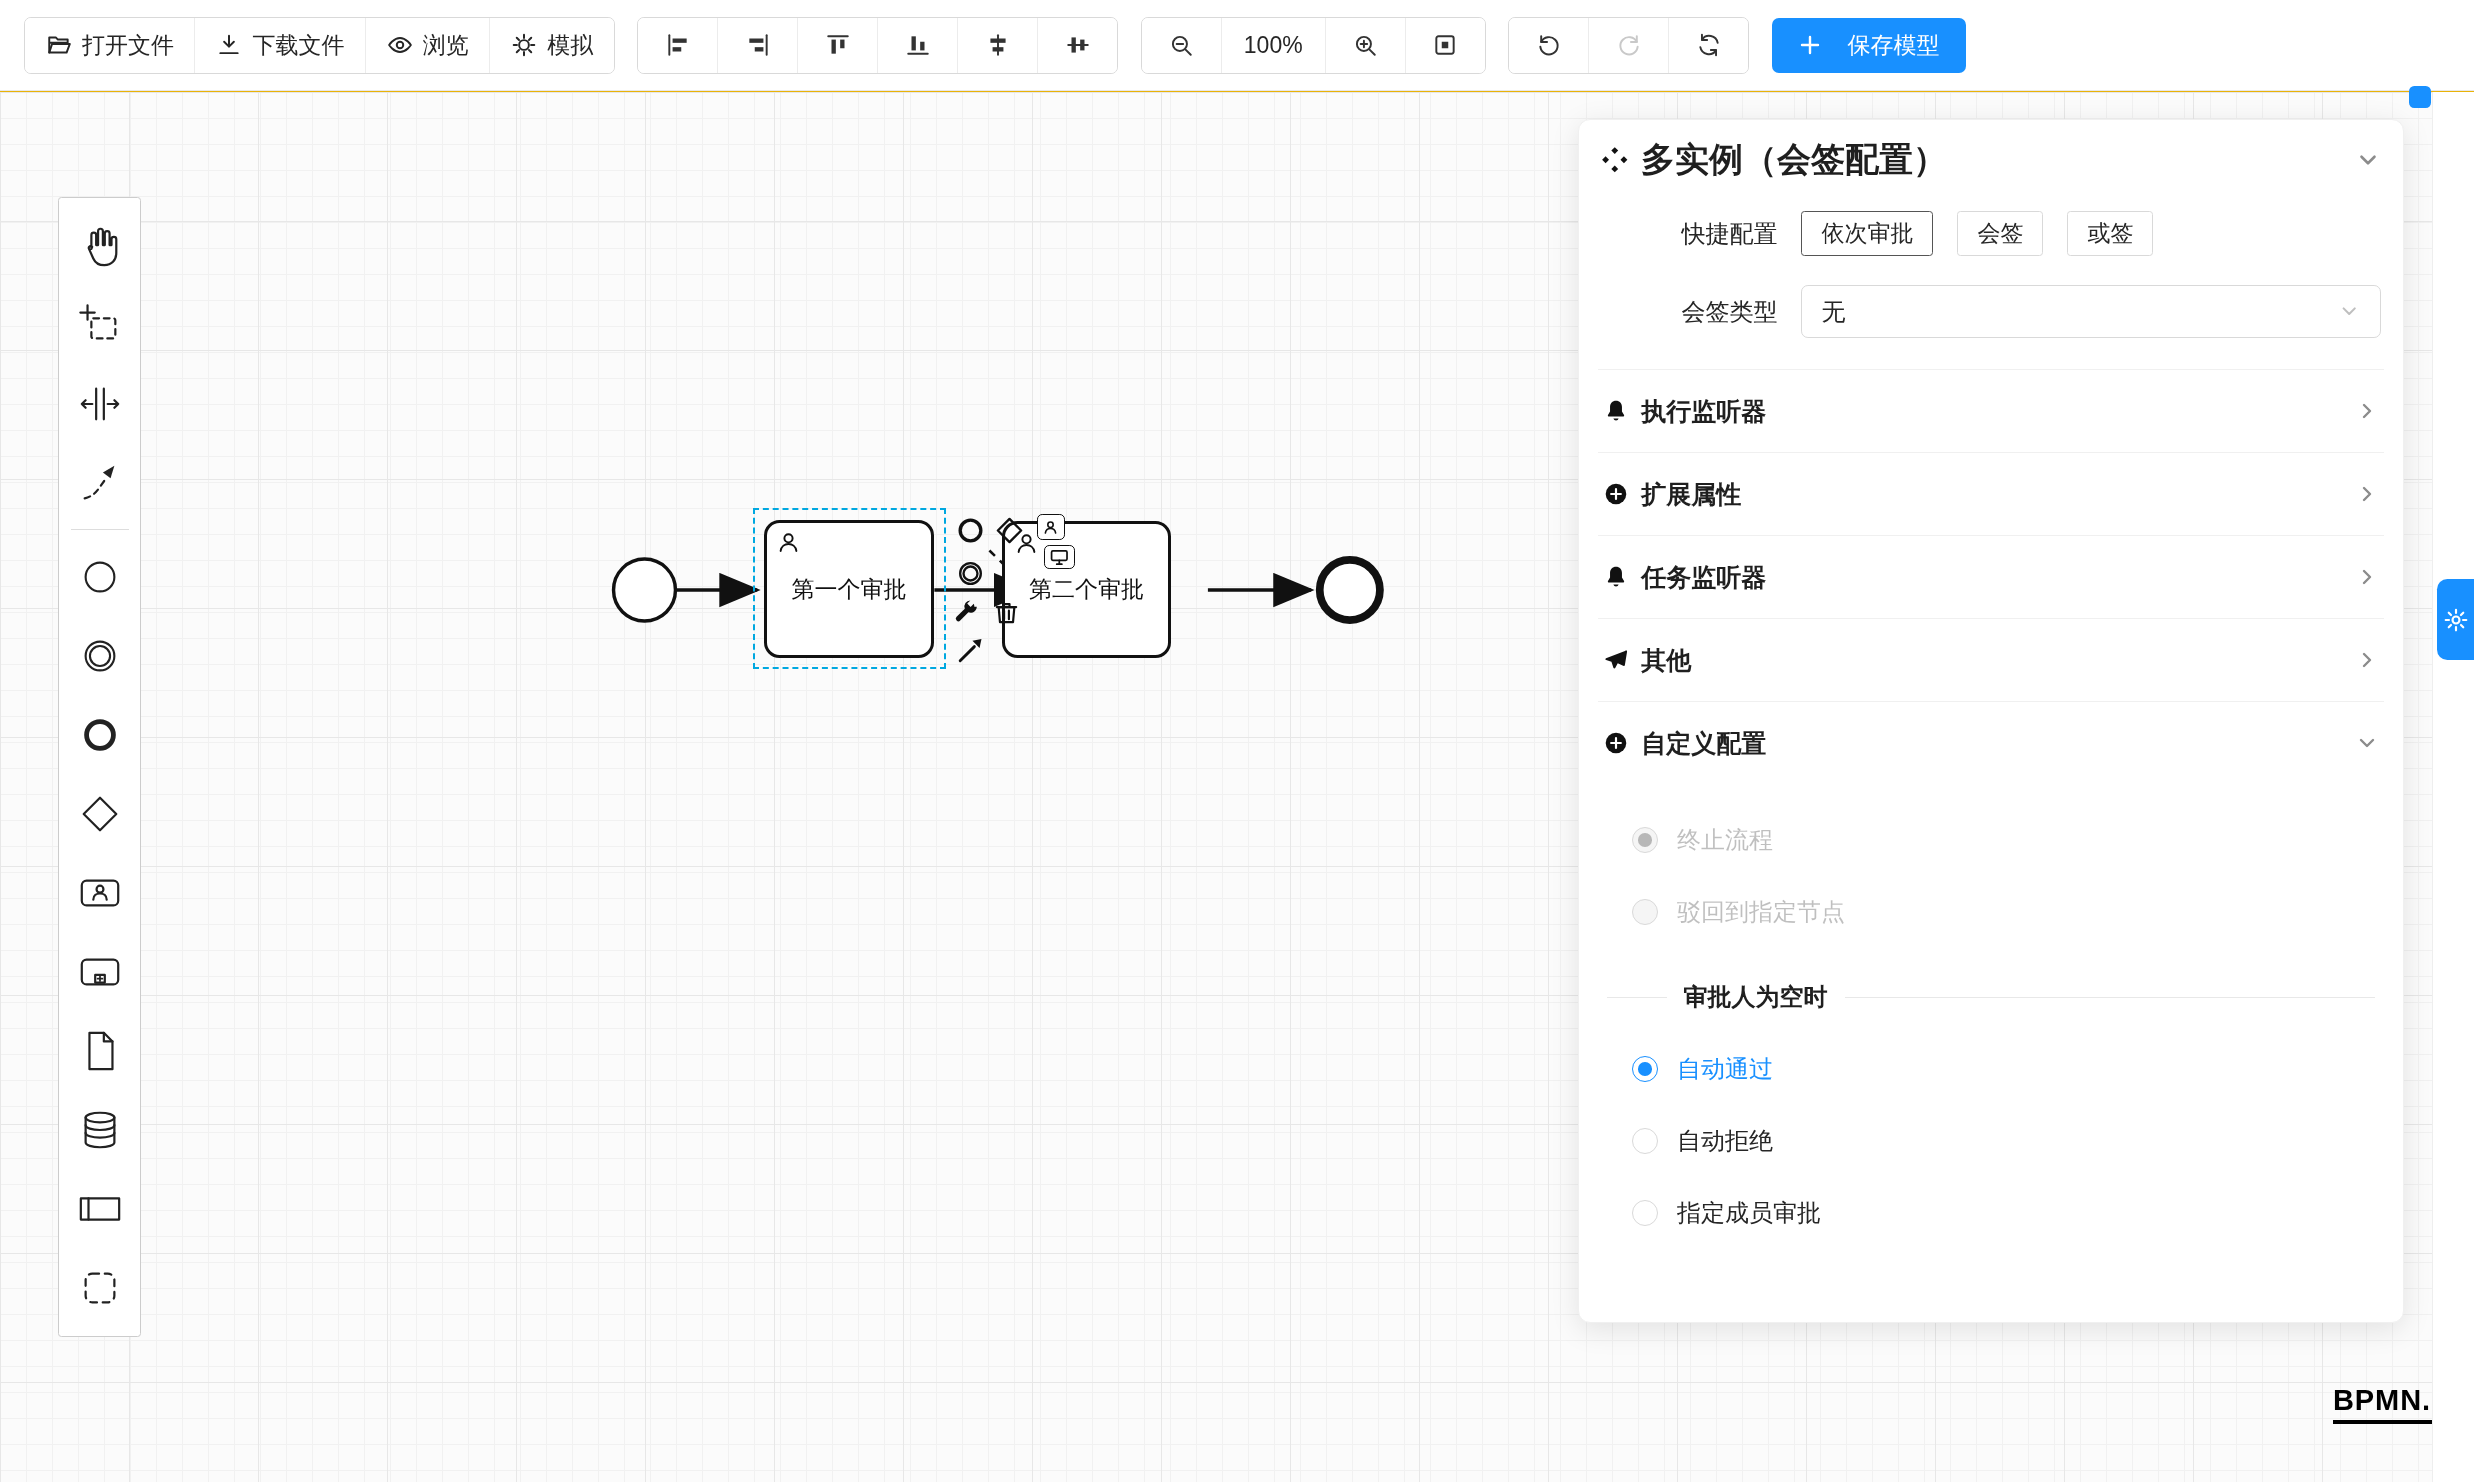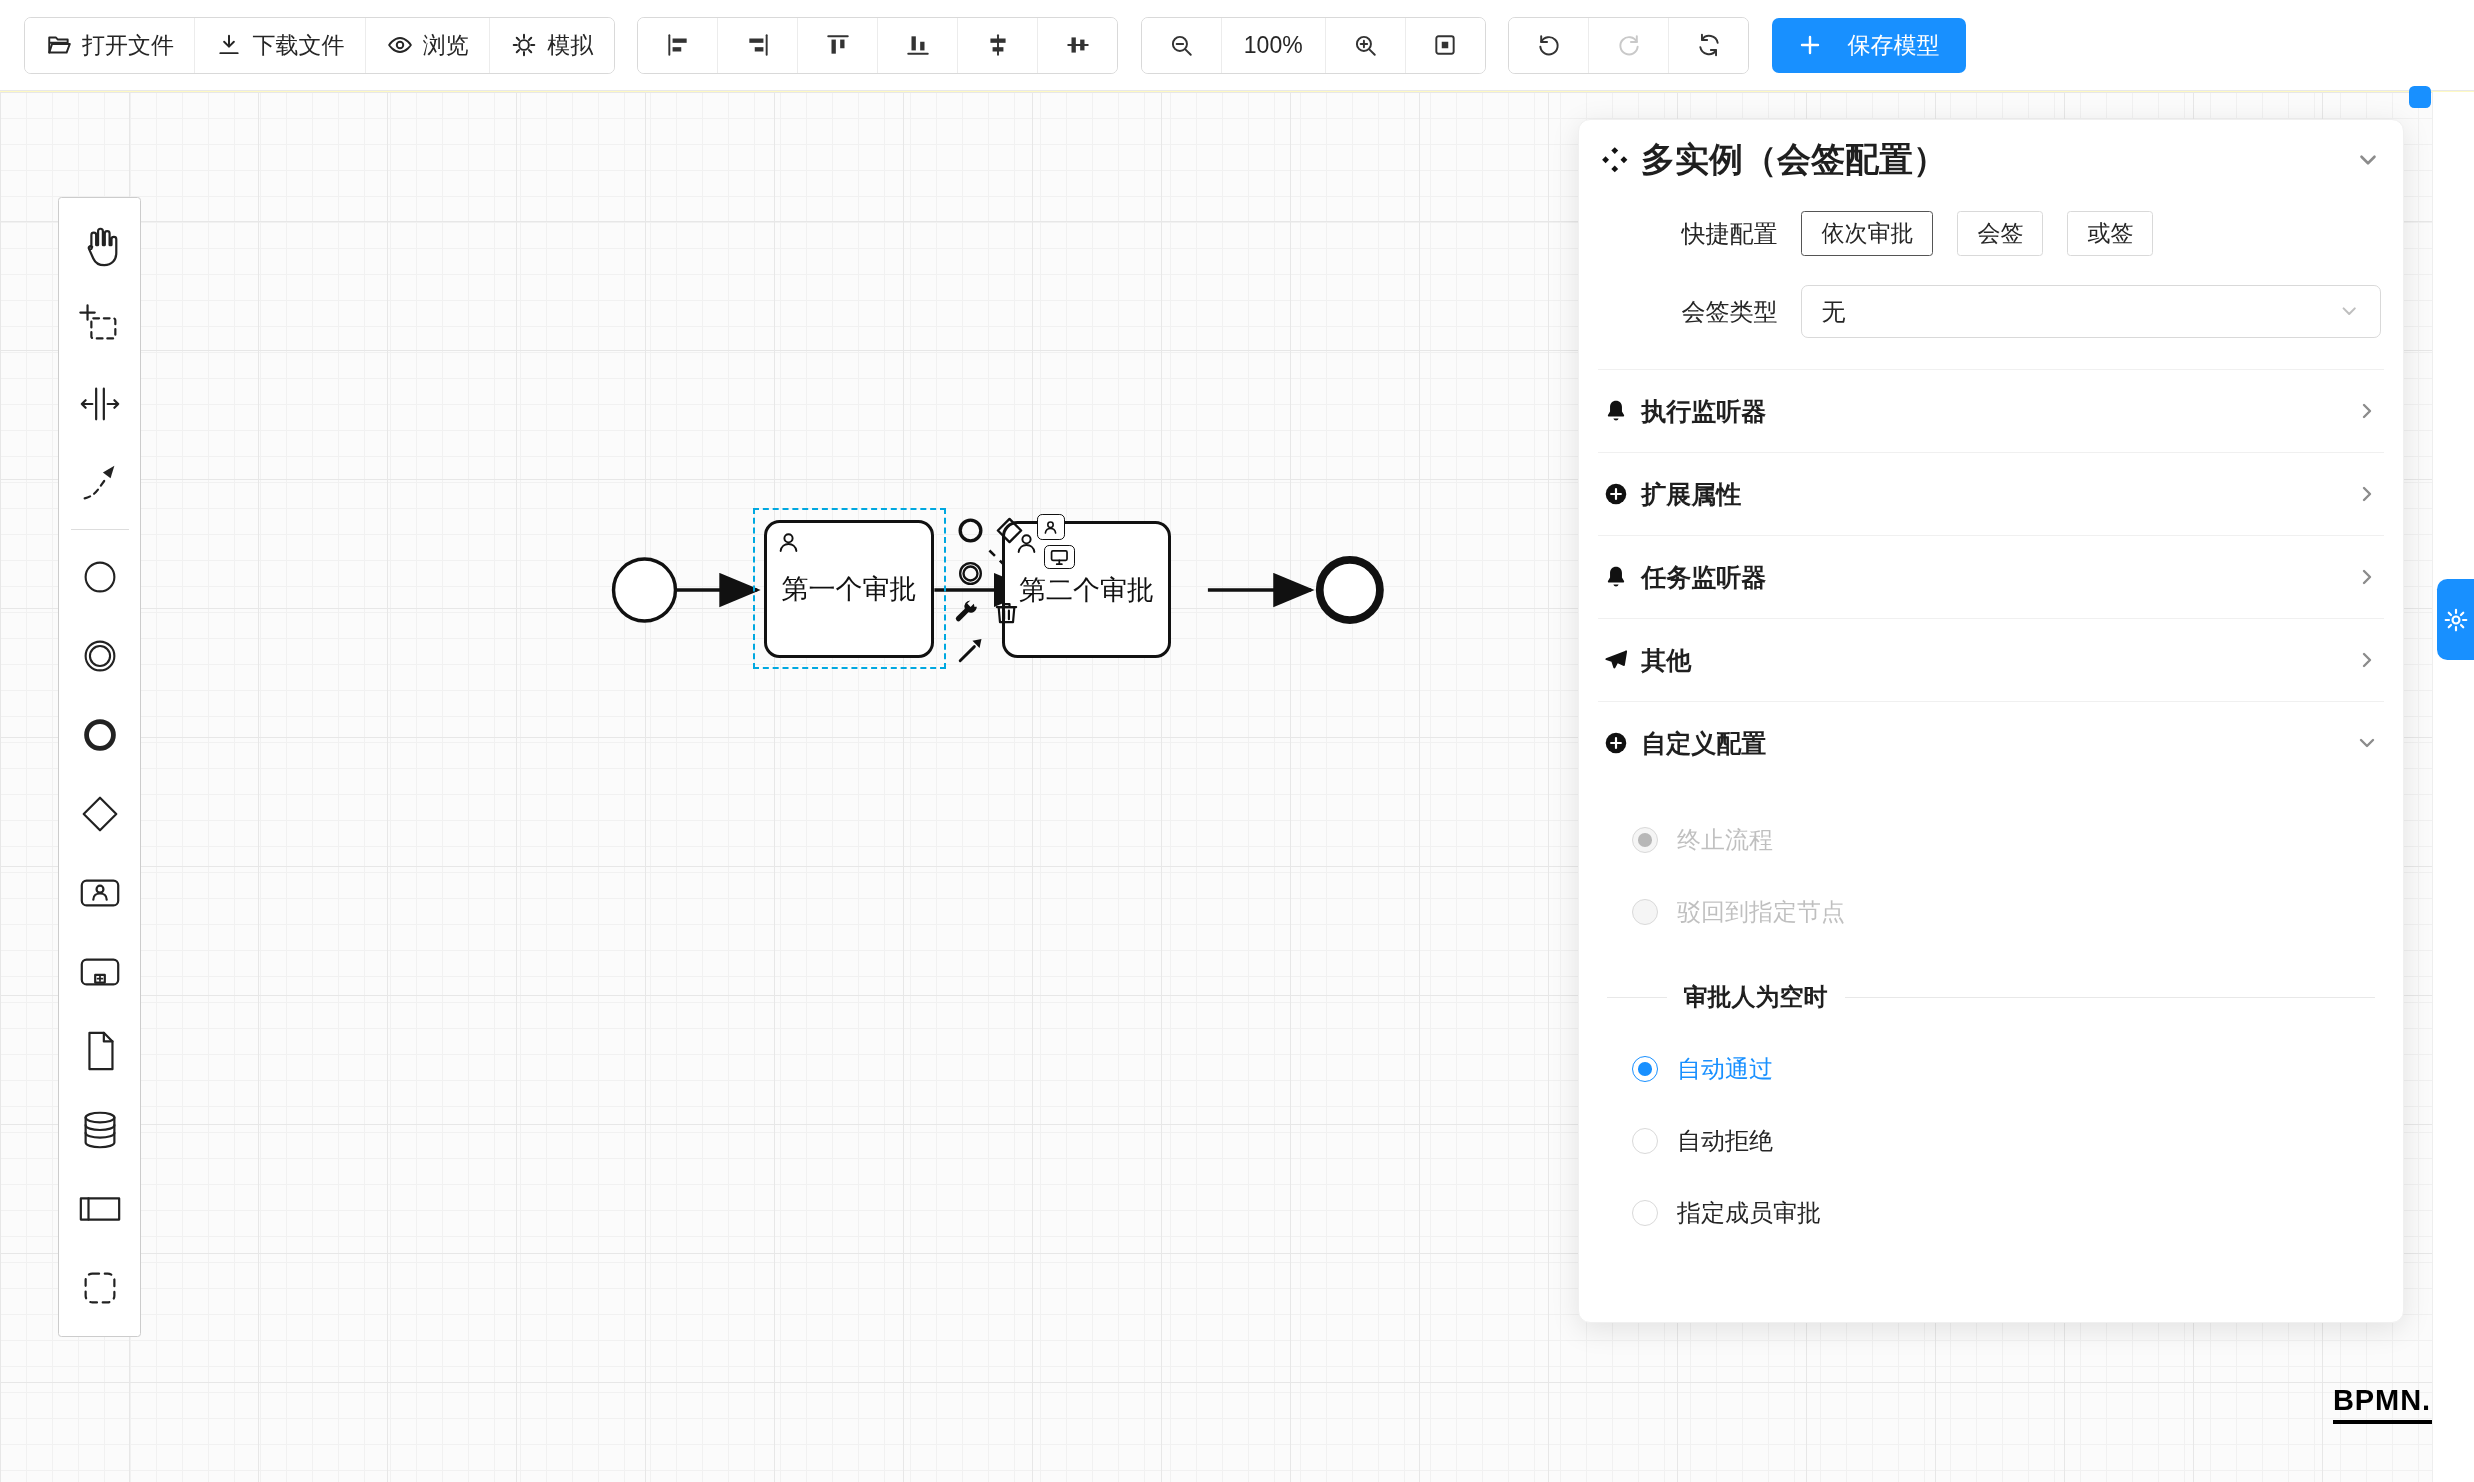--- a/index.html
+++ b/index.html
@@ -1,17 +1,17 @@
 <!DOCTYPE html>
 <html style="font-size:13.8px"><head>
 <meta charset="utf-8">
 <style>
   html,body{margin:0;padding:0;background:#fff;}
   #app{position:relative;width:2475px;height:1482px;overflow:hidden;
-       font-family:"Liberation Sans",sans-serif;color:#262626;background:#fef9c3;}
+       font-family:"Liberation Sans",sans-serif;color:#262626;background:#eab308;}
   svg{display:block}
   .ic{stroke:currentColor;fill:none;stroke-width:1.8;stroke-linecap:round;stroke-linejoin:round}
   .pic{stroke:currentColor;fill:none;stroke-width:2.3;stroke-linecap:round;stroke-linejoin:round}
 
   
   .toolbar{position:absolute;top:0;left:0;right:0;height:91px;background:#fff;
            border-bottom:0.9px solid #e8e8e8;display:flex;align-items:center;gap:22.4px;
            padding:0 24px;z-index:30;box-sizing:border-box;}
   .btn-group{display:flex;align-items:stretch;height:55px;border:0.9px solid #d9d9d9;
              border-radius:6.9px;background:#fff;overflow:hidden;flex:none;}
@@ -47,21 +47,21 @@
   .palette{position:absolute;left:58px;top:105px;width:83px;background:#fff;
            border:0.9px solid #ccc;border-radius:3.4px;display:flex;flex-direction:column;
            align-items:center;padding:8.6px 0;box-sizing:border-box;}
   .pal-item{width:82px;height:79px;display:flex;align-items:center;justify-content:center;
             color:#222;cursor:pointer;}
   .pal-sep{width:58px;border-top:0.9px solid #ddd;margin:6.9px 0;}
 
   
   .diagram-svg{position:absolute;left:0;top:0;}
   .task{position:absolute;border:3.4px solid #111;border-radius:15.5px;background:#fff;
-        display:flex;align-items:center;justify-content:center;font-size:27px;color:#111;
+        display:flex;align-items:center;justify-content:center;font-size:23px;color:#111;
         box-sizing:border-box;cursor:move;}
   .task .marker{position:absolute;left:6.9px;top:5.2px;color:#111;}
   .selection{position:absolute;border:2.6px dashed #00a8e0;box-sizing:border-box;
              pointer-events:none;}
   .pad-ic{position:absolute;width:34px;height:34px;display:flex;align-items:center;
           justify-content:center;color:#111;cursor:pointer;}
   .badge{position:absolute;background:#fff;border:1.7px solid #111;border-radius:5.2px;
          display:flex;align-items:center;justify-content:center;color:#111;box-sizing:border-box;}
   .watermark{position:absolute;left:2333px;top:1292px;font-size:29px;font-weight:800;
              color:#000;letter-spacing:0.9px;border-bottom:4.3px solid #000;padding-bottom:3.4px;}

